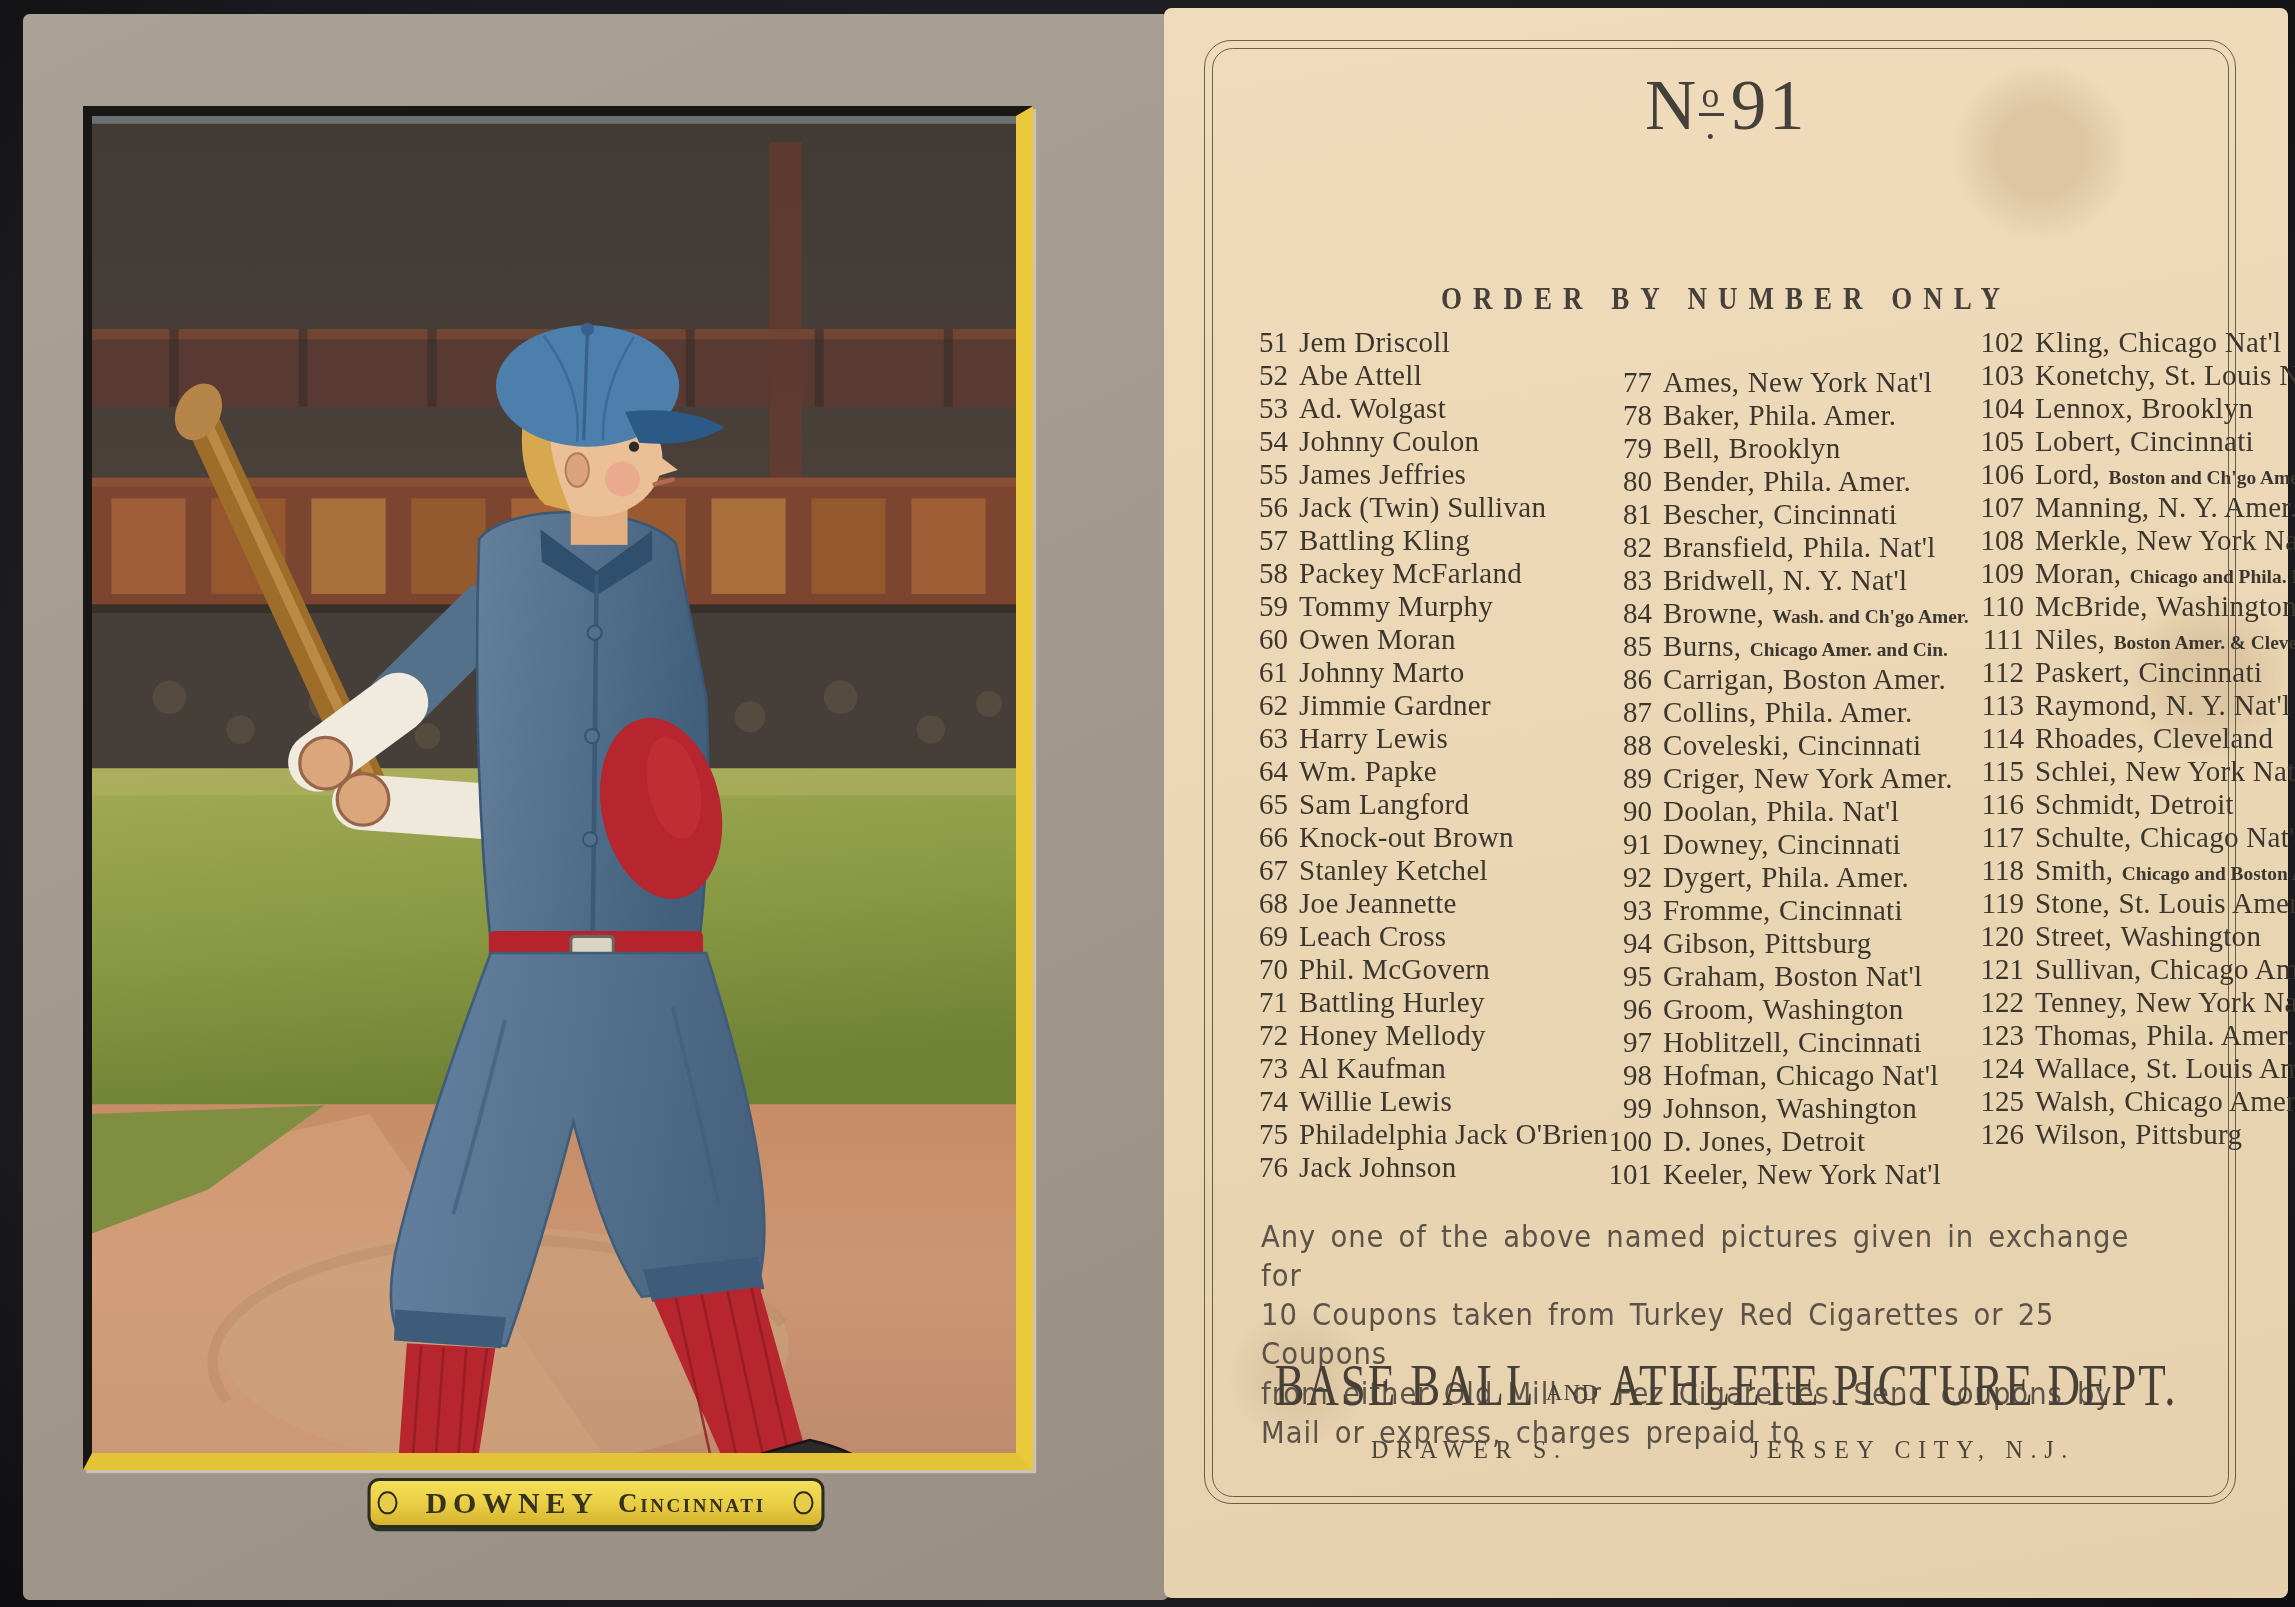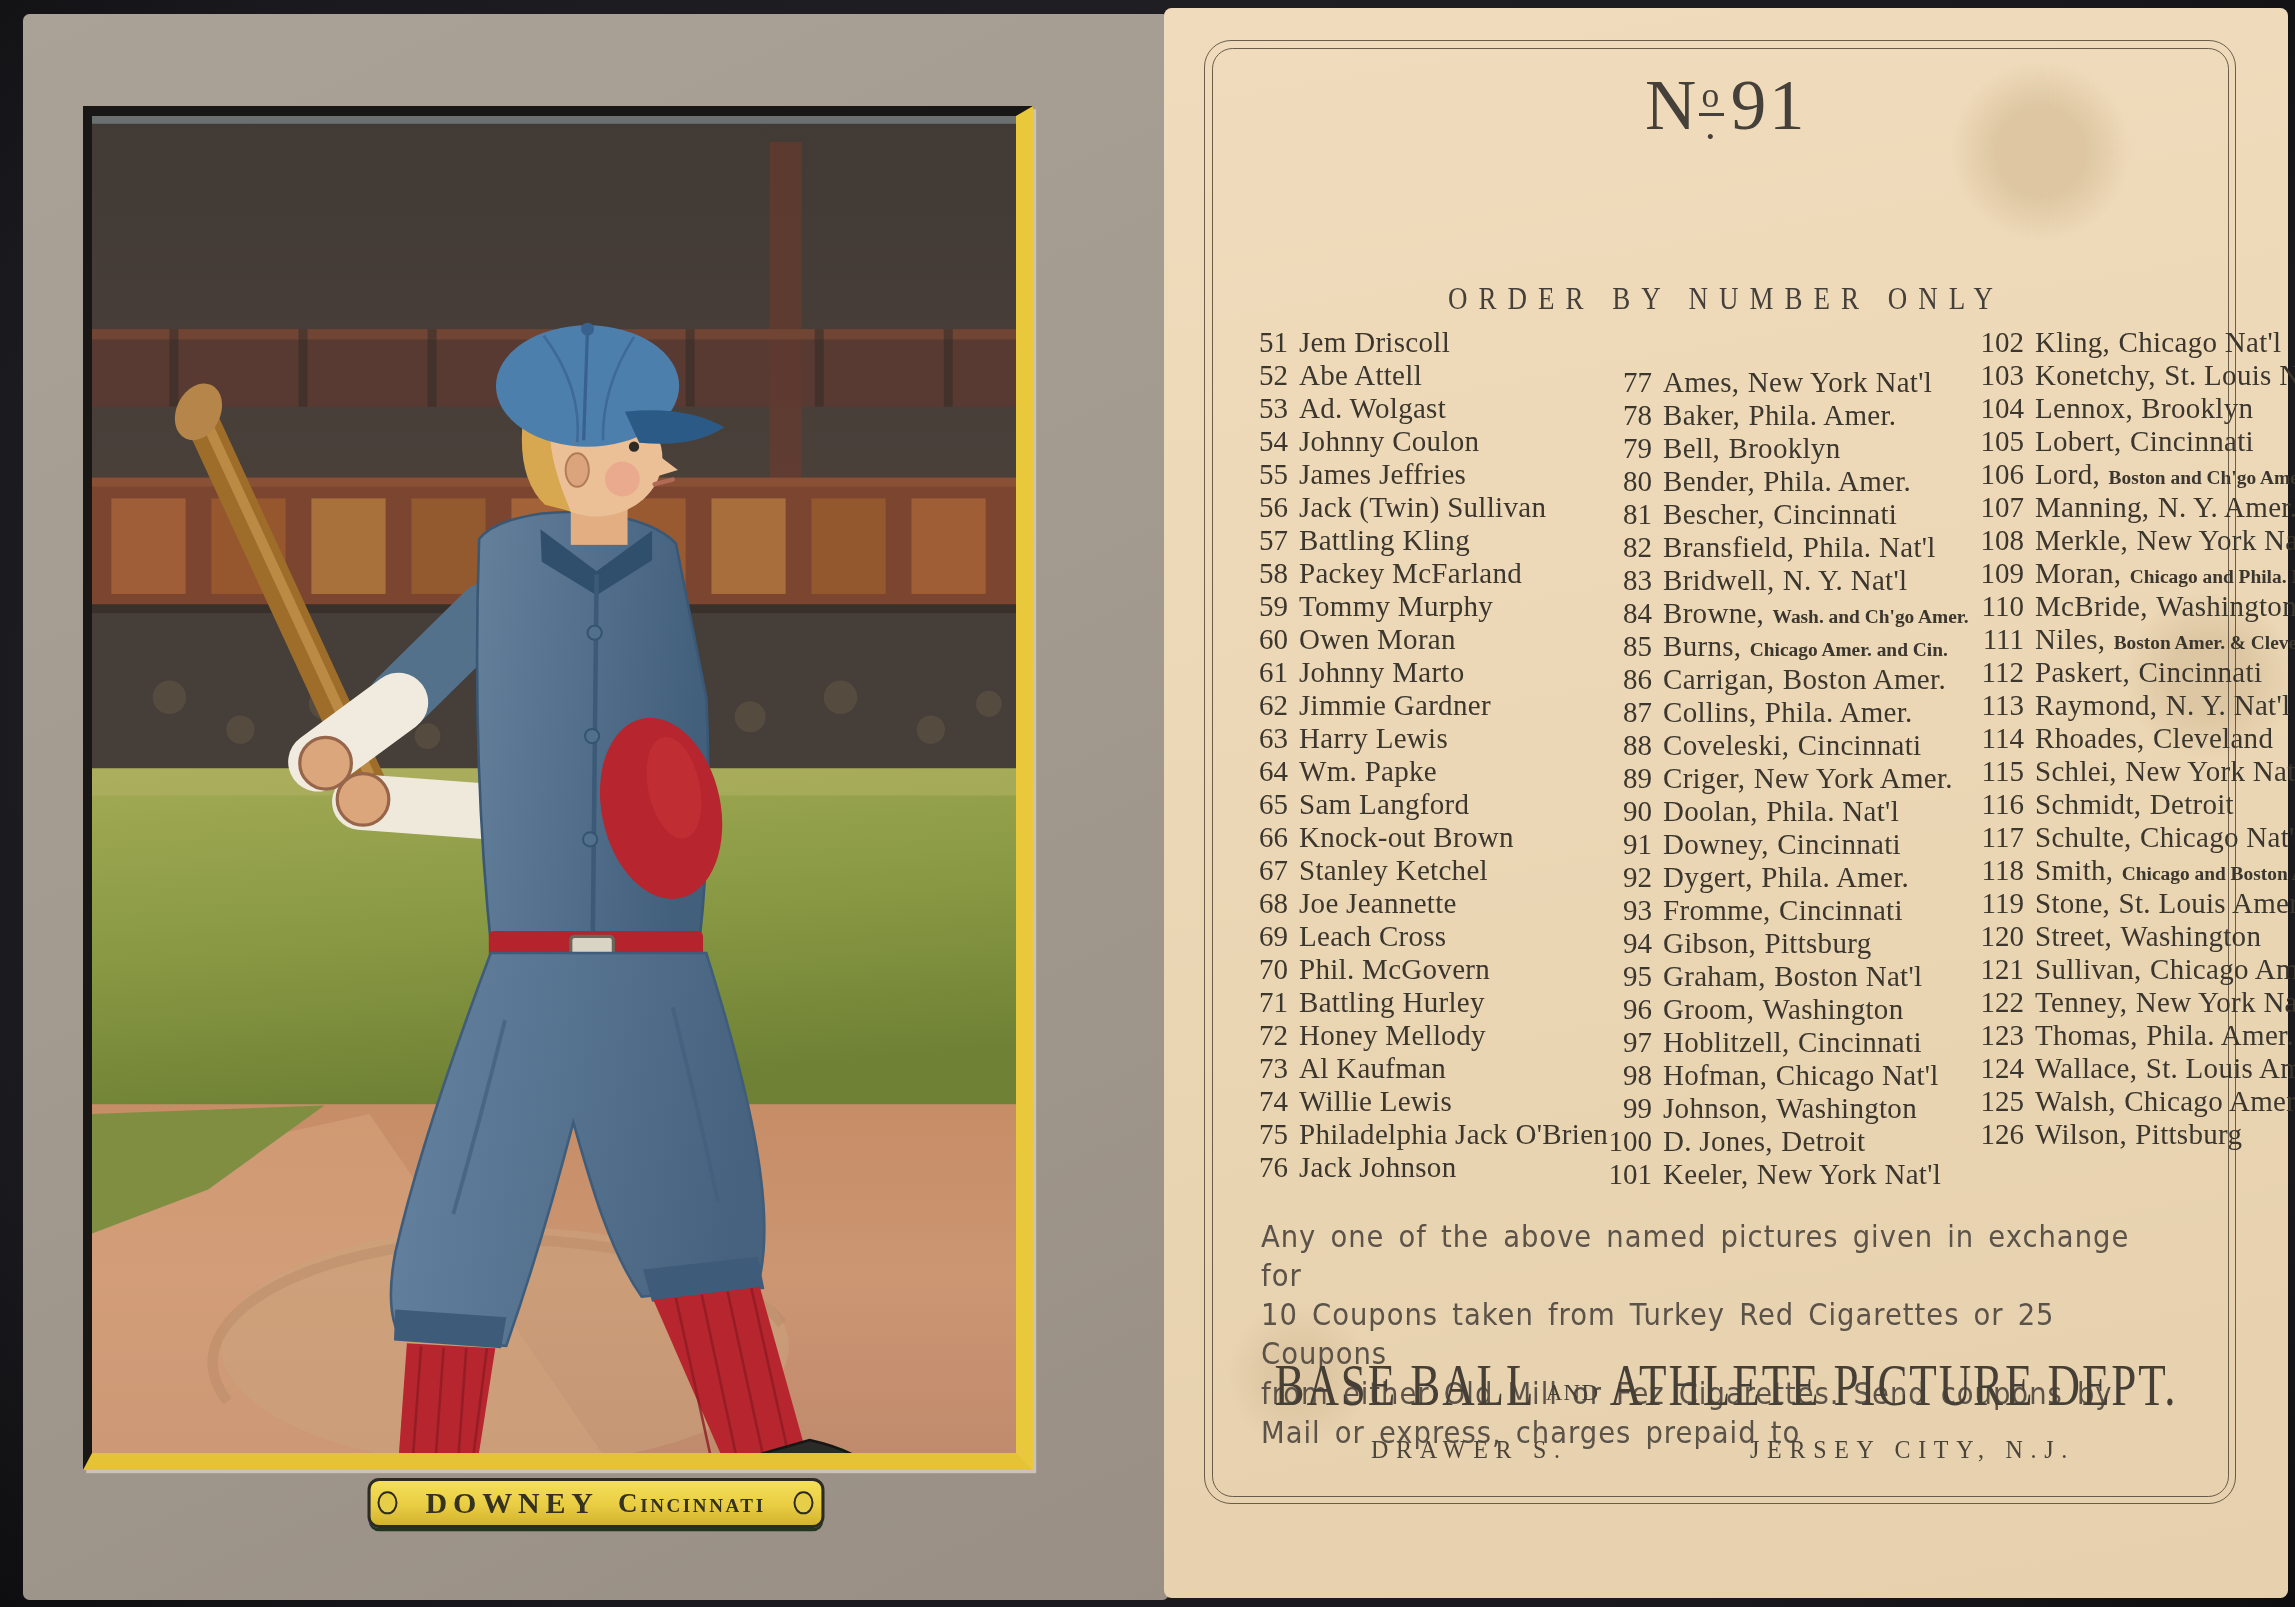--- a/index.html
+++ b/index.html
@@ -42,21 +42,21 @@
     border:1.3px solid rgba(72,62,48,.8);border-radius:20.7px;pointer-events:none;}
 
   .bk-number{position:absolute;top:57px;left:0;width:100%;text-align:center;
     font-size:71px;color:#45403a;letter-spacing:2.6px;}
   .no-o{display:inline-block;font-size:0.5em;vertical-align:0.62em;line-height:.9;
     border-bottom:3.2px solid currentColor;padding:0 2.6px 1.3px;position:relative;margin-right:6.5px;}
   .no-dot{position:absolute;left:50%;transform:translateX(-50%);top:108%;font-size:1.2em;line-height:.4;}
   .bk-title{position:absolute;top:194px;left:0;width:100%;text-align:center;white-space:nowrap;}
   .bk-title span{display:inline-block;font-size:41px;letter-spacing:1.3px;color:#45403a;
     transform:scaleY(1.55);transform-origin:center;}
-  .bk-subtitle{position:absolute;top:276px;left:0;width:100%;text-align:center;}
+  .bk-subtitle{position:absolute;top:276px;left:0;width:100%;text-align:center;font-weight:bold;}
   .bk-subtitle span{display:inline-block;font-size:27px;letter-spacing:11px;color:#45403a;transform:scaleY(1.15);}
 
   .col{position:absolute;top:318px;}
   .col-0{left:57px;width:362px;}
   .col-1{left:421px;width:371px;margin-top:40px;}
   .col-2{left:793px;width:303px;}
   .row{display:flex;align-items:baseline;height:33px;white-space:nowrap;}
   .row .num{width:67px;text-align:right;font-size:29px;color:#3b362e;flex:0 0 auto;}
   .row .nm{margin-left:11px;font-size:29px;color:#3b362e;letter-spacing:0.3px;}
   .row .tm{margin-left:8.4px;font-size:29px;color:#3b362e;letter-spacing:0.3px;}

